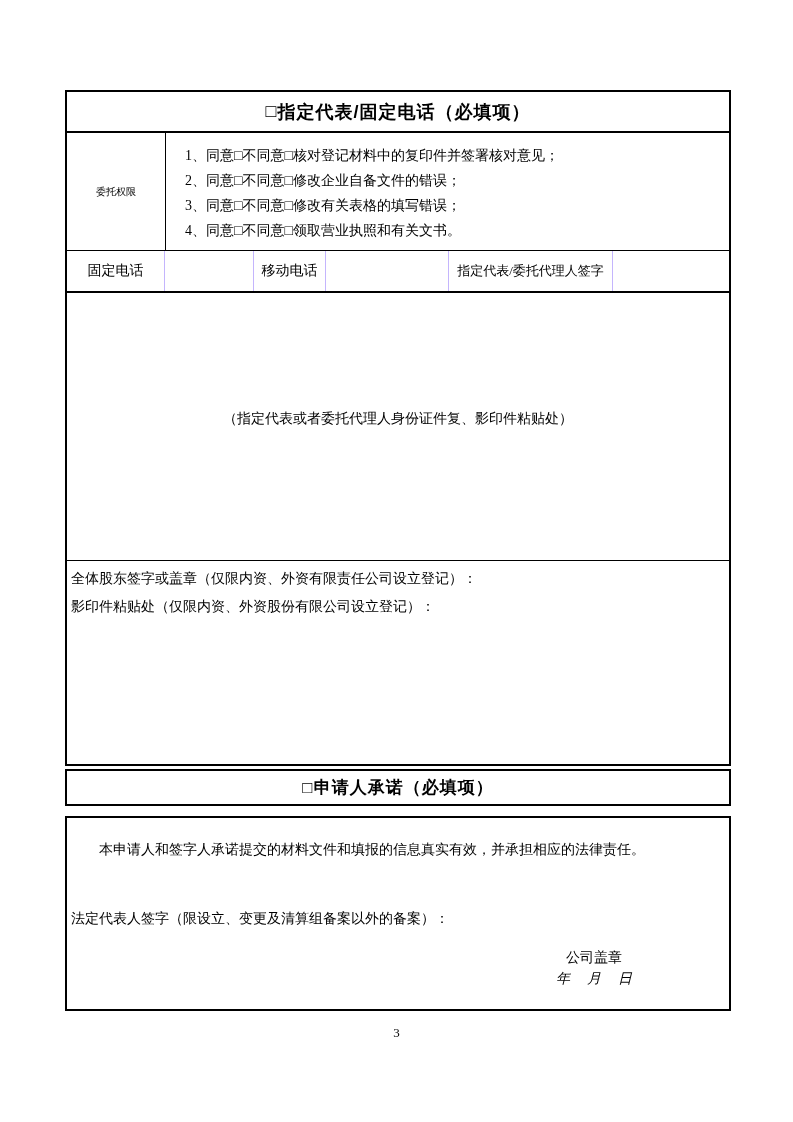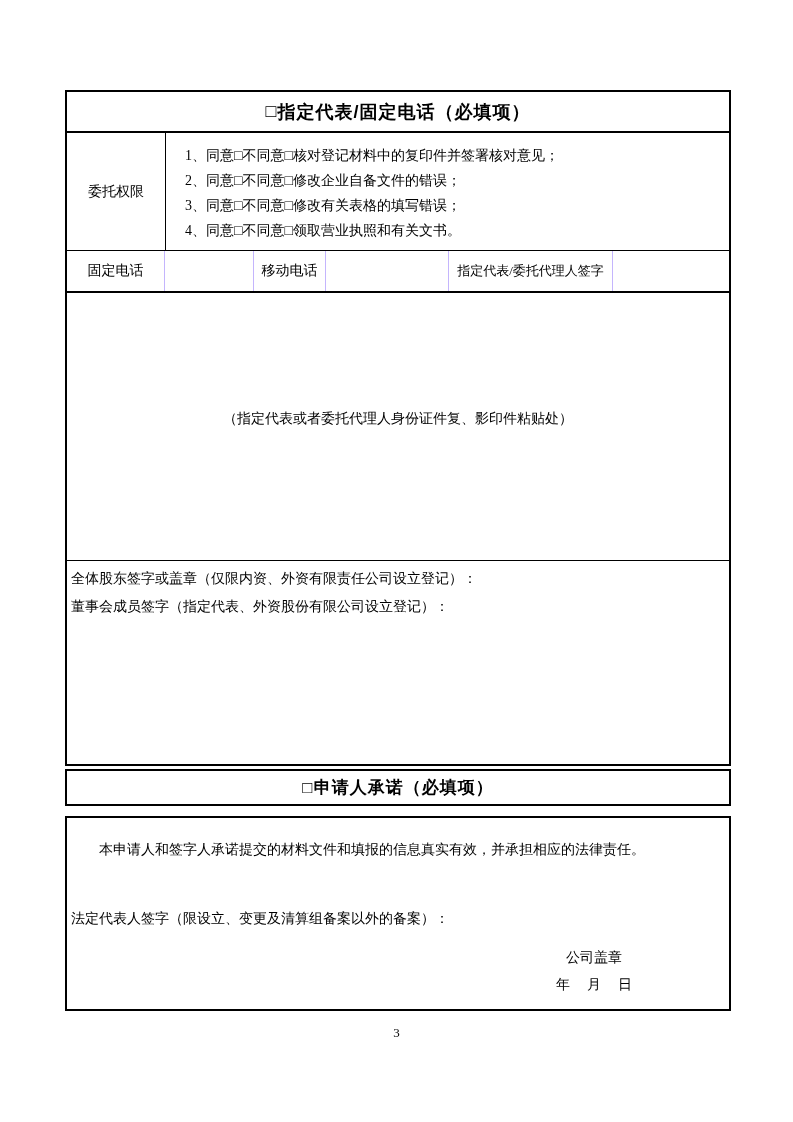--- a/index.html
+++ b/index.html
@@ -20,21 +20,21 @@
   .t-row {
     height: 41px; border-bottom: 2px solid #000;
     display: flex; align-items: center; justify-content: center;
     font-family: "Liberation Sans", "DejaVu Sans", sans-serif;
     font-weight: bold; font-size: 18px; letter-spacing: 1px;
   }
   .auth-row { height: 118px; border-bottom: 1px solid #000; display: flex; }
   .auth-label {
     width: 99px; border-right: 1px solid #000;
     display: flex; align-items: center; justify-content: center;
-    font-size: 14px;
+    font-size: 10px;
   }
   .auth-items {
     flex: 1; display: flex; flex-direction: column; justify-content: center;
     padding-left: 19px; padding-top: 2px; font-size: 14px;
   }
   .auth-items .item { line-height: 25px; white-space: nowrap; }
   .cb { display: inline-block; }
 
   .phone-row { height: 42px; border-bottom: 2px solid #000; display: flex; font-size: 14px; }
   .phone-row > div { border-right: 1px solid #c4b5fd; display: flex; align-items: center; justify-content: center; }
@@ -60,21 +60,21 @@
     display: flex; align-items: center; justify-content: center;
     font-family: "Liberation Sans", "DejaVu Sans", sans-serif;
     font-weight: bold; font-size: 17px; letter-spacing: 1px;
   }
   .form2-body { top: 816px; height: 195px; font-size: 14px; }
   .form2-body .statement { position: absolute; top: 22px; left: 4px; right: 8px; text-indent: 2em; line-height: 20px; }
   .form2-body .legal { position: absolute; top: 92px; left: 4px; }
   .form2-body .liquidation { position: absolute; top: 120px; left: 4px; }
   .seal-block { position: absolute; top: 132px; left: 447px; width: 160px; text-align: center; }
   .seal-block .seal-line { line-height: 16px; }
-  .seal-block .date-line { margin-top: 11px; line-height: 16px; }
+  .seal-block .date-line { margin-top: 5px; line-height: 16px; font-style: italic; }
   .seal-block .date-line .mid { margin: 0 17px; }
 
   .page-number {
     position: absolute; top: 1025px; left: 0; width: 100%;
     text-align: center; font-size: 13px;
   }
 </style>
 </head>
 <body>
 
@@ -105,21 +105,21 @@
       <div class="c5">指定代表/委托代理人签字</div>
       <div class="c6"></div>
     </div>
 
     <div class="paste-row">
       <span>（指定代表或者委托代理人身份证件复、影印件粘贴处）</span>
     </div>
 
     <div class="sig-row">
       <div class="line">全体股东签字或盖章（仅限内资、外资有限责任公司设立登记）：</div>
-      <div class="line">董事会成员签字（指定代表、外资股份有限公司设立登记）：</div>
+      <div class="line">影印件粘贴处（仅限内资、外资股份有限公司设立登记）：</div>
     </div>
   </div>
 
   <div class="box form2-title">
     <span class="cb">□</span>
       <span>申请人承诺（必填项）</span>
   </div>
 
   <div class="box form2-body">
     <div class="statement">本申请人和签字人承诺提交的材料文件和填报的信息真实有效，并承担相应的法律责任。</div>

